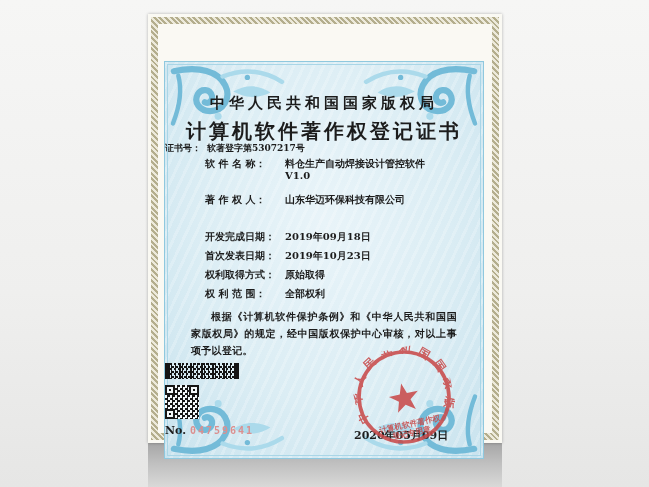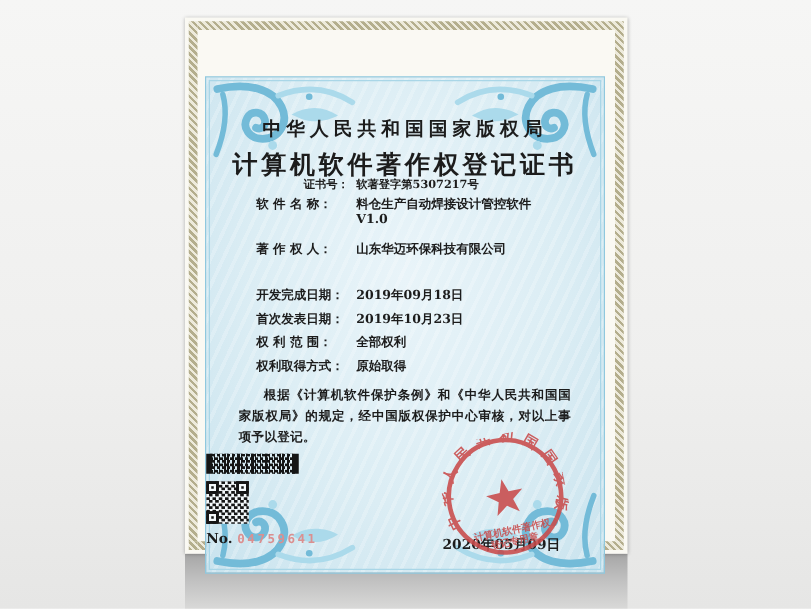--- a/index.html
+++ b/index.html
@@ -39,21 +39,21 @@
   }
   .corner{position:absolute;width:118px;height:62px;color:#73bbd8;z-index:1;pointer-events:none;}
   .corner.tl{left:3px;top:3px;}
   .corner.tr{right:3px;top:3px;transform:scaleX(-1);}
   .corner.bl{left:3px;bottom:3px;transform:scaleY(-1);}
   .corner.br{right:3px;bottom:3px;transform:scale(-1,-1);}
   .light{color:#abdaeb;}
 
   .issuer{margin-top:33px;text-align:center;font-size:15px;font-weight:bold;letter-spacing:4px;line-height:1.1;position:relative;z-index:2;}
   .title{margin-top:8px;text-align:center;font-size:20px;font-weight:bold;letter-spacing:3px;line-height:1.15;}
-  .certno{margin-top:0px;text-align:center;padding-right:22px;font-size:9px;font-weight:bold;line-height:1.25;}
+  .certno{margin-top:0px;text-align:left;padding-right:22px;font-size:9px;font-weight:bold;line-height:1.25;}
   .certno .lbl{margin-right:6px;}
 
   .fields{padding-left:40px;font-size:10px;font-weight:bold;}
   .f-row{display:flex;line-height:12px;}
   .f-row .lbl{width:78px;flex:none;}
   .f-row .val{margin-left:2px;}
   .row-name{margin-top:4px;}
   .row-owner{margin-top:12px;}
   .row-devdate{margin-top:25px;}
   .row-gap{margin-top:7px;}
@@ -145,26 +145,26 @@
       </div>
       <div class="f-row row-devdate">
         <span class="lbl">开发完成日期：</span>
         <span class="val">2019年09月18日</span>
       </div>
       <div class="f-row row-gap">
         <span class="lbl">首次发表日期：</span>
         <span class="val">2019年10月23日</span>
       </div>
       <div class="f-row row-gap">
+        <span class="lbl">权利取得方式：</span>
+        <span class="val">原始取得</span>
+      </div>
+      <div class="f-row row-gap">
         <span class="lbl">权 利 范 围：</span>
         <span class="val">全部权利</span>
-      </div>
-      <div class="f-row row-gap">
-        <span class="lbl">权利取得方式：</span>
-        <span class="val">原始取得</span>
       </div>
     </div>
 
     <div class="statement">根据《计算机软件保护条例》和《中华人民共和国国家版权局》的规定，经中国版权保护中心审核，对以上事项予以登记。</div>
 
     <div class="codes">
       <div class="barcode"></div>
       <div class="qr">
         <span class="finder f-tl"></span>
         <span class="finder f-tr"></span>

